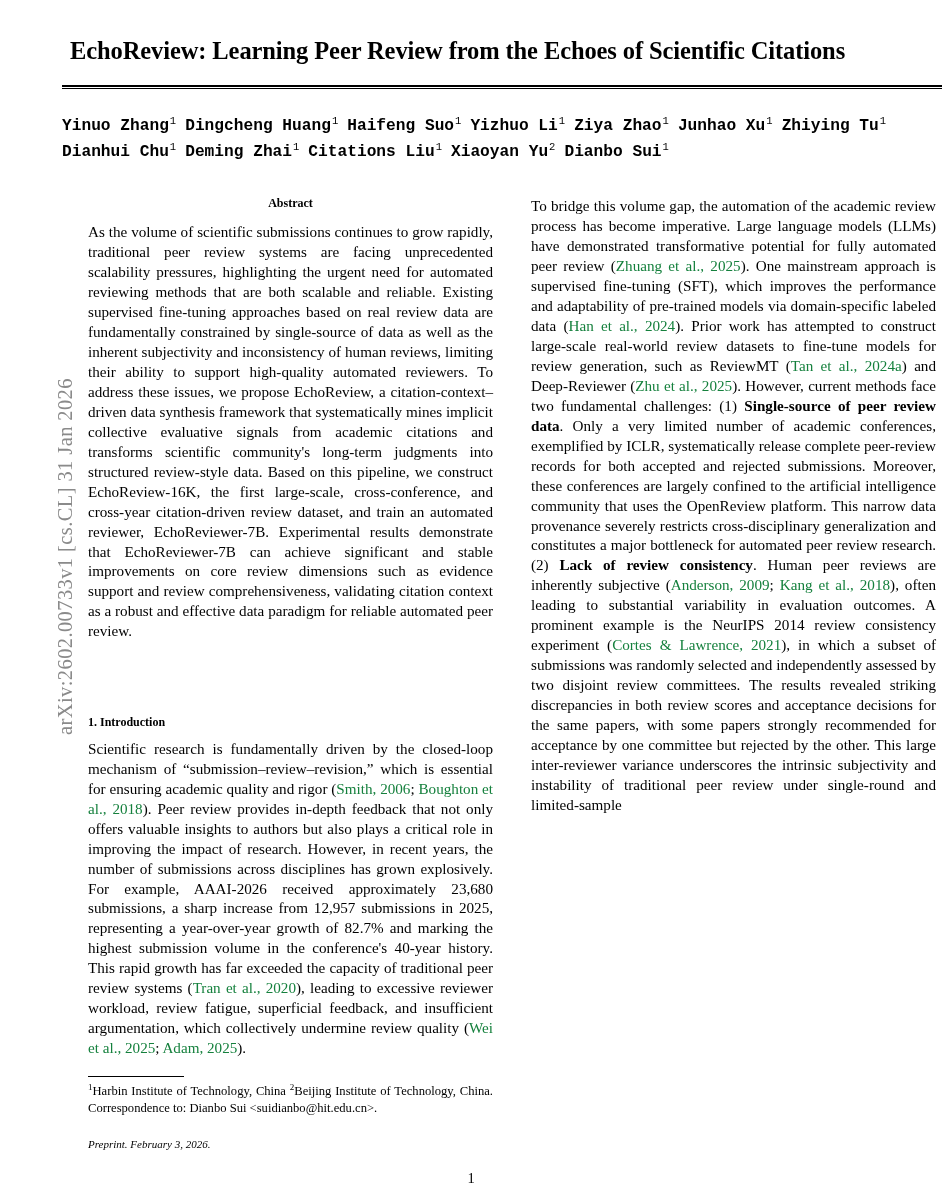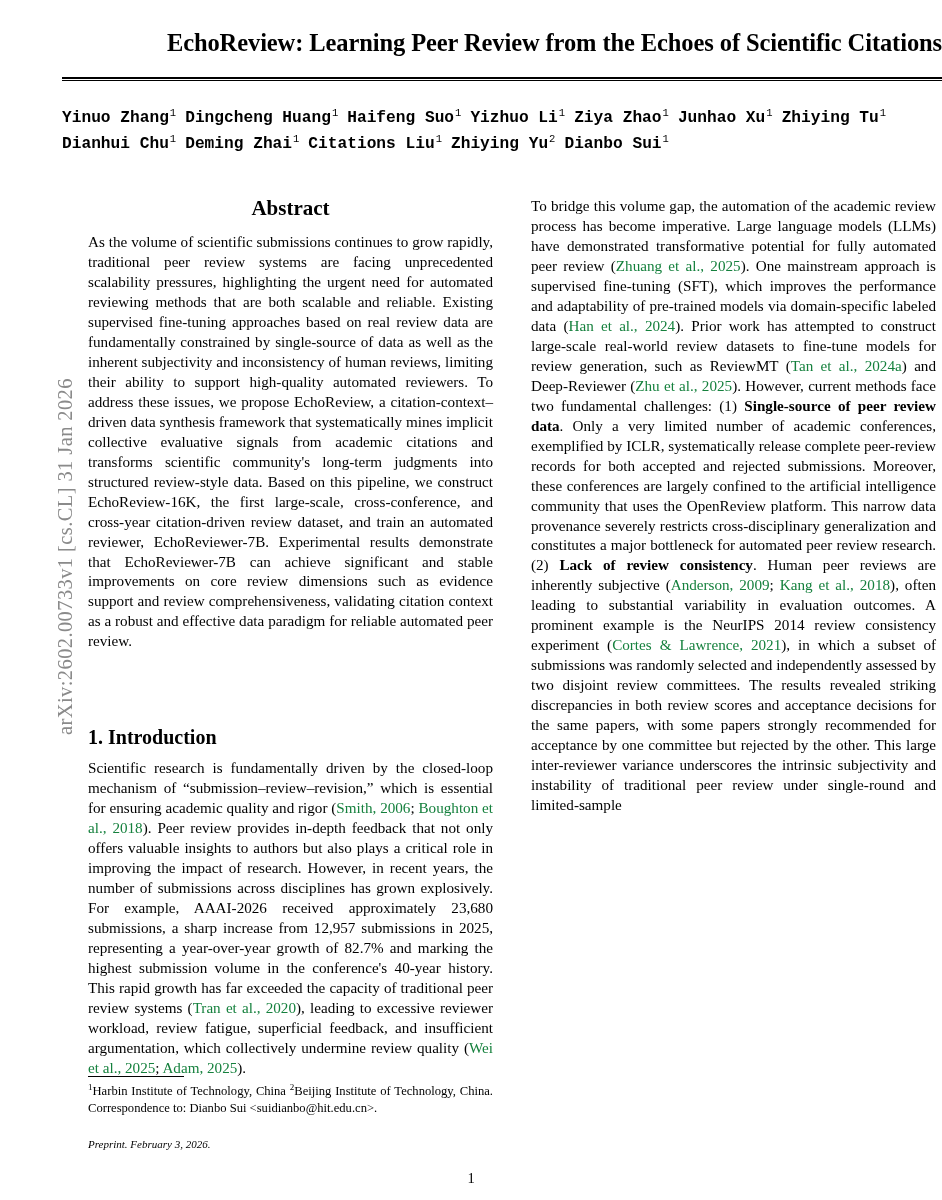--- a/index.html
+++ b/index.html
@@ -36,25 +36,25 @@
   .page {
     position: absolute;
     left: 62px;
     top: 0;
     width: 880px;
     height: 1200px;
   }
 
   
   .title {
-    text-align: right;
+    text-align: left;
     font-size: 24.5px;
     font-weight: bold;
     letter-spacing: -0.1px;
-    margin: 0;
+    margin: 8px;
     padding-top: 28px;
     line-height: 1.25;
   }
   .rule-double {
     margin-top: 18px;
     border-top: 2.2px solid #000;
     border-bottom: 1.1px solid #000;
     height: 1.6px;
   }
 
@@ -81,28 +81,28 @@
     position: absolute;
     top: 196px;
     left: 26px;
     width: 848px;
     display: flex;
     gap: 38px;
   }
   .col { width: 405px; position: relative; }
 
   h2.sec-head {
-    font-size: 20px;
+    font-size: 12px;
     font-weight: bold;
     margin: 0 0 9px 0;
     line-height: 1.2;
   }
   .abstract-head {
     text-align: center;
-    font-size: 21px;
+    font-size: 12px;
     font-weight: bold;
     margin: 0 0 11px 0;
   }
   p.body-text {
     margin: 0;
     font-size: 15.15px;
     line-height: 1.318;
     text-align: justify;
     text-justify: inter-word;
     hyphens: manual;
@@ -158,21 +158,21 @@
 <div class="page">
 
   <h1 class="title">EchoReview: Learning Peer Review from the Echoes of Scientific Citations</h1>
   <div class="rule-double"></div>
 
   <div class="authors">
     <div>
       <span><span>Yinuo Zhang</span><sup>1</sup></span><span class="auth-sep"></span><span><span>Dingcheng Huang</span><sup>1</sup></span><span class="auth-sep"></span><span><span>Haifeng Suo</span><sup>1</sup></span><span class="auth-sep"></span><span><span>Yizhuo Li</span><sup>1</sup></span><span class="auth-sep"></span><span><span>Ziya Zhao</span><sup>1</sup></span><span class="auth-sep"></span><span><span>Junhao Xu</span><sup>1</sup></span><span class="auth-sep"></span><span><span>Zhiying Tu</span><sup>1</sup></span>
     </div>
     <div>
-      <span><span>Dianhui Chu</span><sup>1</sup></span><span class="auth-sep"></span><span><span>Deming Zhai</span><sup>1</sup></span><span class="auth-sep"></span><span><span>Citations Liu</span><sup>1</sup></span><span class="auth-sep"></span><span><span>Zhiying Yu</span><sup>2</sup></span><span class="auth-sep"></span><span><span>Dianbo Sui</span><sup>1</sup></span>
+      <span><span>Dianhui Chu</span><sup>1</sup></span><span class="auth-sep"></span><span><span>Deming Zhai</span><sup>1</sup></span><span class="auth-sep"></span><span><span>Citations Liu</span><sup>1</sup></span><span class="auth-sep"></span><span><span>Xiaoyan Yu</span><sup>2</sup></span><span class="auth-sep"></span><span><span>Dianbo Sui</span><sup>1</sup></span>
     </div>
   </div>
 
   <div class="columns">
 
     <div class="col">
 
       <div class="abstract-head">Abstract</div>
       <p class="body-text abstract-body">As the volume of scientific submissions continues to grow rapidly, traditional peer review systems are facing unprecedented scalability pressures, highlighting the urgent need for automated reviewing methods that are both scalable and reliable. Existing supervised fine-tuning approaches based on real review data are fundamentally constrained by single-source of data as well as the inherent subjectivity and inconsistency of human reviews, limiting their ability to support high-quality automated reviewers. To address these issues, we propose EchoReview, a citation-context–driven data synthesis framework that systematically mines implicit collective evaluative signals from academic citations and transforms scientific community's long-term judgments into structured review-style data. Based on this pipeline, we construct EchoReview-16K, the first large-scale, cross-conference, and cross-year citation-driven review dataset, and train an automated reviewer, EchoReviewer-7B. Experimental results demonstrate that EchoReviewer-7B can achieve significant and stable improvements on core review dimensions such as evidence support and review comprehensiveness, validating citation context as a robust and effective data paradigm for reliable automated peer review.</p>
 

